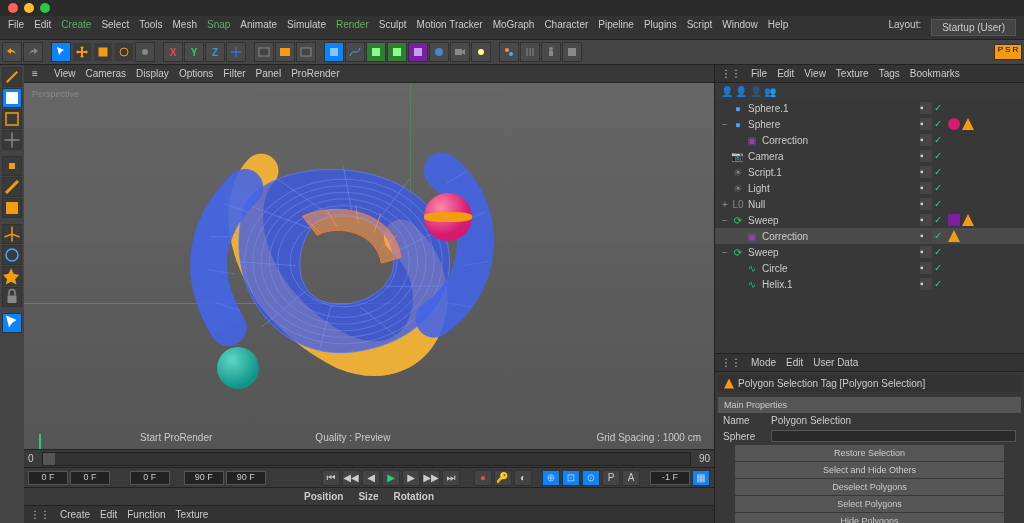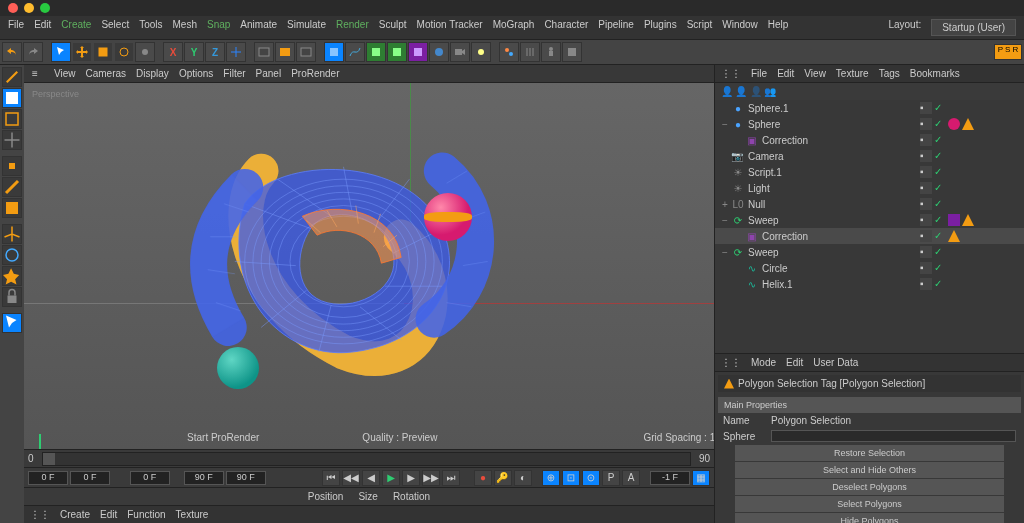--- a/index.html
+++ b/index.html
@@ -29,21 +29,21 @@
 .viewport-col { flex: 1; display: flex; flex-direction: column; background: #595959; }
 .view-menu { display: flex; gap: 10px; padding: 3px 8px; background: #383838; font-size: 9px; border-bottom: 1px solid #222; }
 .viewport { flex: 1; position: relative; background: linear-gradient(#666, #555); overflow: hidden; }
 .viewport-label { position: absolute; top: 6px; left: 8px; font-size: 9px; color: #888; }
 .grid-line { position: absolute; background: #777; }
 .grid-h { height: 1px; width: 100%; top: 60%; }
 .grid-h.red { background: #a04040; width: 45%; left: 55%; }
 .widget { position: absolute; bottom: 15px; left: 15px; }
 .axis-line { position: absolute; width: 2px; height: 30px; transform-origin: bottom center; }
 .ax-y { background: #2ecc71; }
-.status-vp { position: absolute; bottom: 6px; display: flex; width: 100%; justify-content: space-between; padding: 0 13px; font-size: 9px; color: #aaa; margin-left: 47px; }
+.status-vp { position: absolute; bottom: 6px; display: flex; width: 100%; justify-content: space-between; padding: 0 13px; font-size: 9px; color: #aaa; }
 .torus-svg { position: absolute; top: 15%; left: 20%; width: 55%; height: 72%; }
 .sphere1 { position: absolute; top: 30%; left: 58%; width: 48px; height: 48px; border-radius: 50%; background: radial-gradient(circle at 35% 30%, #ff88aa, #d61a6f 60%); }
 .sphere1::after { content:''; position: absolute; top: 40%; left: 0; width: 100%; height: 20%; background: #f39c12; border-radius: 40%; }
 .sphere2 { position: absolute; top: 72%; left: 28%; width: 42px; height: 42px; border-radius: 50%; background: radial-gradient(circle at 35% 30%, #5fd6c4, #0e9488 70%); }
 .right-panels { width: 310px; background: #383838; display: flex; flex-direction: column; border-left: 1px solid #222; }
 .panel-menu { display: flex; gap: 10px; padding: 3px 6px; border-bottom: 1px solid #222; background: #333; }
 .panel-head-icons { display: flex; gap: 2px; padding: 3px 6px; background: #3a3a3a; }
 .obj-manager { flex: 1; overflow: hidden; }
 .obj-row { display: flex; align-items: center; padding: 2px 4px; height: 16px; }
 .obj-row.sel { background: #4a4a4a; color: #fff; }
@@ -61,21 +61,21 @@
 .attr-field .lbl { width: 40px; }
 .attr-btn { background: #555; color: #ccc; padding: 3px; margin: 1px 20px; text-align: center; font-size: 9px; }
 .timeline { height: 18px; background: #3a3a3a; display: flex; align-items: center; border-top: 1px solid #222; position: relative; }
 .tl-track { flex: 1; height: 14px; background: #333; margin: 0 4px; position: relative; border: 1px solid #222; }
 .tl-slider { position: absolute; left: 0; width: 12px; height: 100%; background: #555; }
 .playback { height: 20px; background: #3a3a3a; display: flex; align-items: center; padding: 0 4px; gap: 2px; border-top: 1px solid #222; }
 .frame-in { width: 40px; height: 14px; background: #222; border: 1px solid #555; text-align: center; font-size: 9px; }
 .pb-btn { width: 18px; height: 16px; background: #444; border: 1px solid #333; display: flex; align-items: center; justify-content: center; }
 .play-btn { color: #2ecc71; }
 .bottom-bar { height: 18px; background: #333; display: flex; align-items: center; padding: 0 6px; gap: 10px; border-top: 1px solid #222; }
-.coords-panel { height: 18px; background: #3a3a3a; display: flex; align-items: center; gap: 15px; padding: 0 30px; justify-content: center; font-size: 9px; border-top: 1px solid #222; }
+.coords-panel { height: 18px; background: #3a3a3a; display: flex; align-items: center; gap: 15px; padding: 0 30px; justify-content: center; font-size: 9px; border-top: 1px solid #222; font-weight: bold; }
 </style>
 </head>
 <body>
 
 <div class="window">
   <div class="mac-buttons">
     <div class="mac-btn mac-close"></div>
     <div class="mac-btn mac-min"></div>
     <div class="mac-btn mac-max"></div>
   </div>

